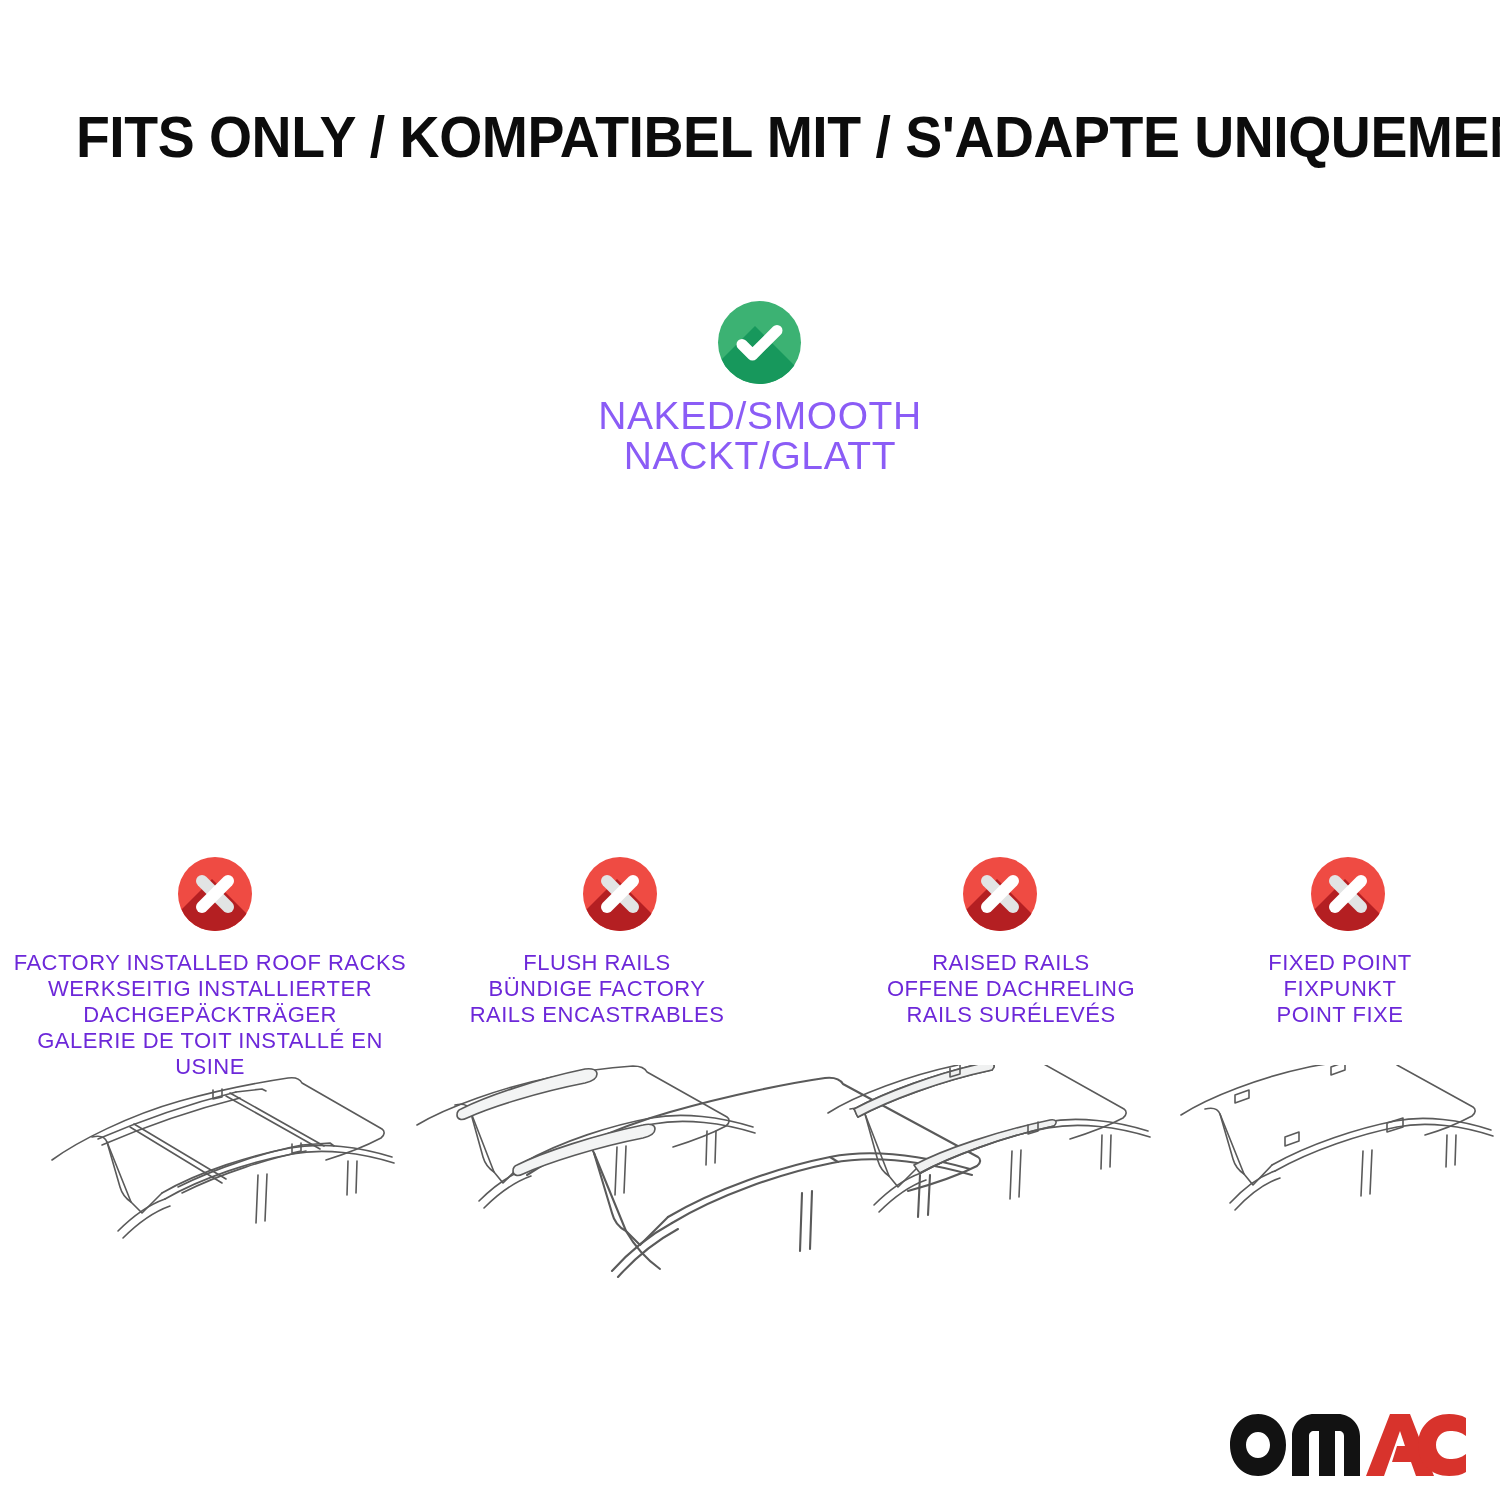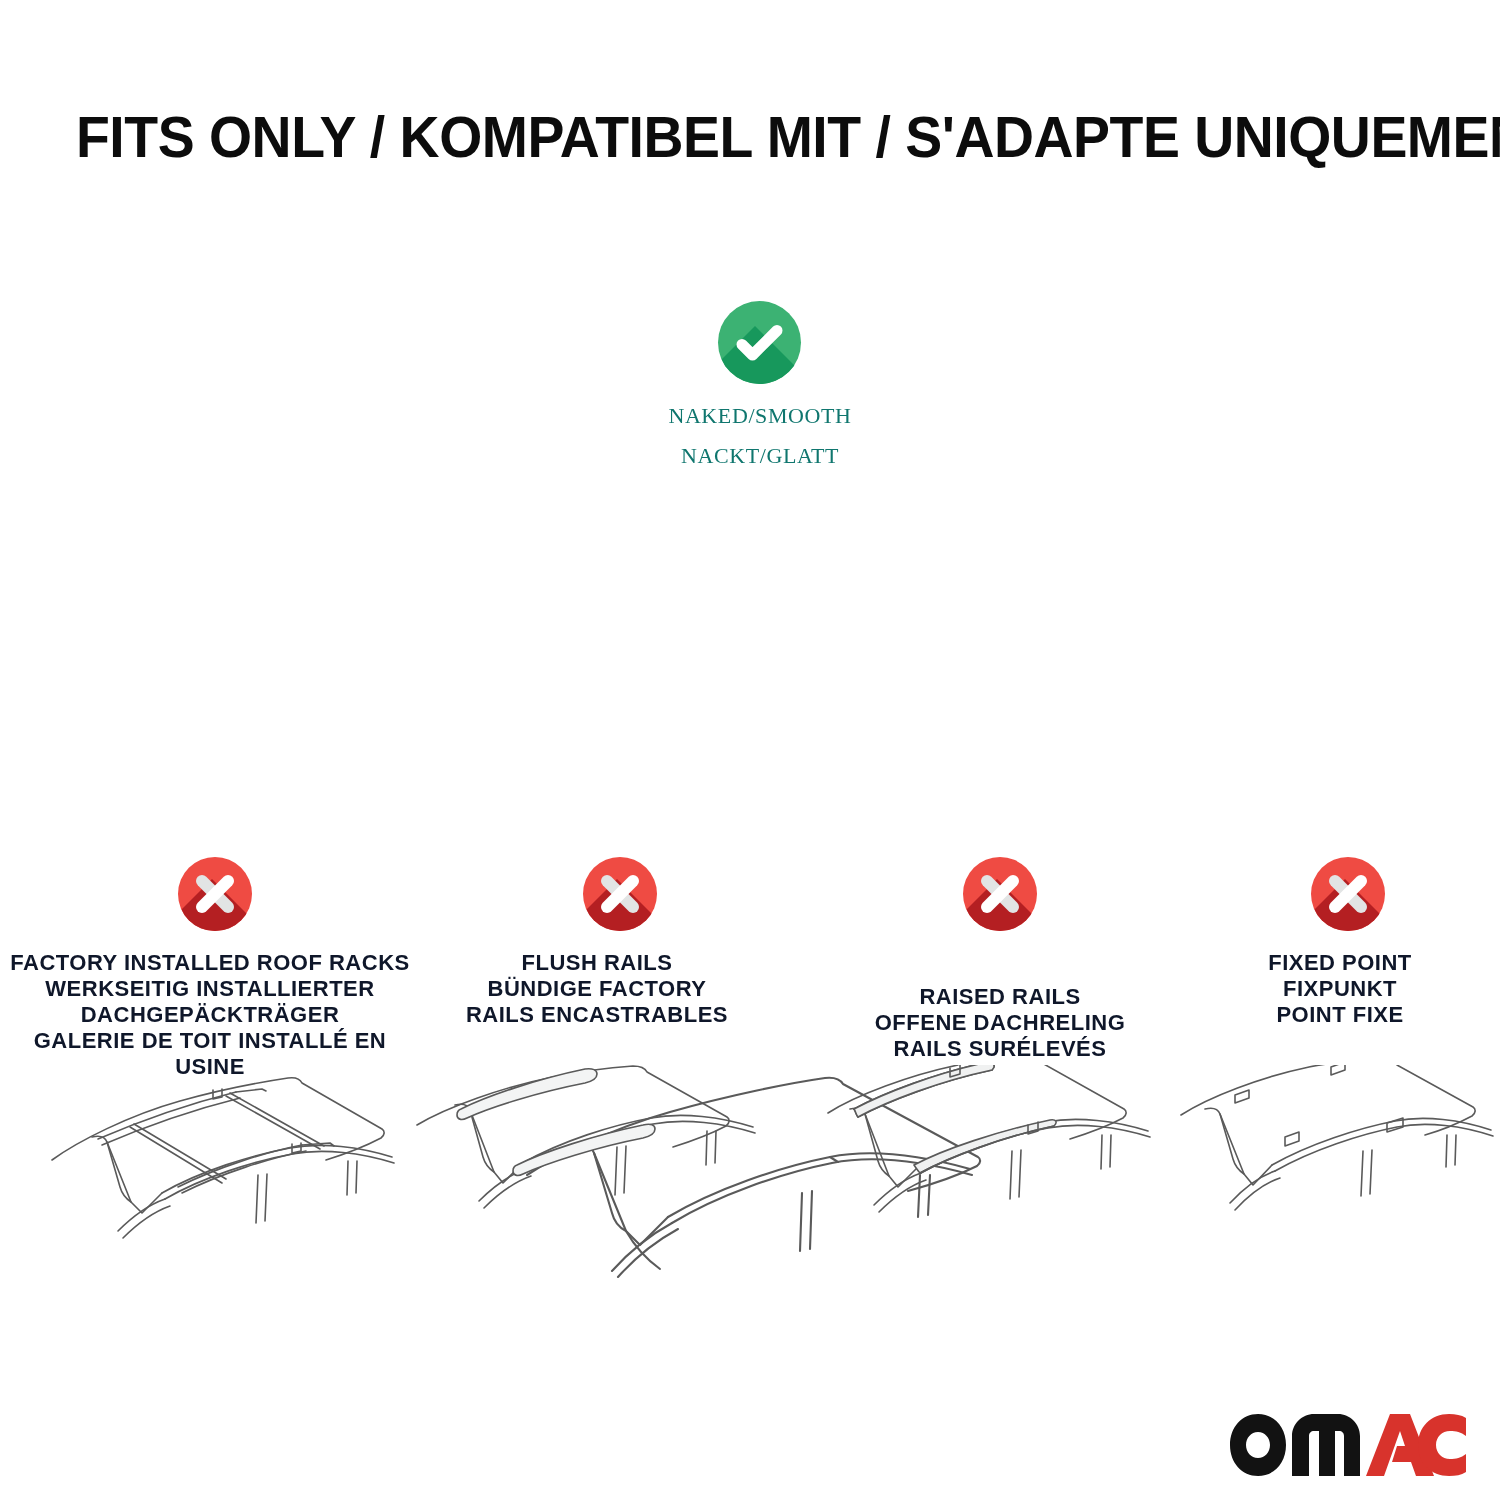--- a/index.html
+++ b/index.html
@@ -85,26 +85,25 @@
     left: 0;
     top: 0;
     width: 1500px;
   }
   .good-label {
     position: absolute;
     left: 560px;
     top: 396px;
     width: 400px;
     text-align: center;
-    font-size: 22px;
+    font-size: 39px;
     line-height: 40px;
     letter-spacing: 0.6px;
-    color: #0f766e;
+    color: #8b5cf6;
     font-weight: 400;
-    font-family: Liberation Serif, serif;
   }
   .good-art {
     position: absolute;
     left: 500px;
     top: 518px;
     width: 520px;
     height: 280px;
   }
 
   
@@ -117,41 +116,41 @@
     position: absolute;
     top: 857px;
   }
   .col-label {
     position: absolute;
     top: 950px;
     text-align: center;
     font-size: 22px;
     line-height: 26px;
     letter-spacing: 0.5px;
-    color: #0f172a;
-    font-weight: 700;
+    color: #6d28d9;
+    font-weight: 400;
   }
   .col-art {
     position: absolute;
     top: 1065px;
   }
 
   .c1 { left: 0px;    width: 420px; }
   .c2 { left: 397px;  width: 400px; }
   .c3 { left: 820px;  width: 360px; }
   .c4 { left: 1180px; width: 320px; }
 
   .c1 .badge { left: 178px; }
   .c2 .badge { left: 186px; }
   .c3 .badge { left: 143px; }
   .c4 .badge { left: 131px; }
 
   .c1 .col-label { left: 10px;  width: 400px; }
   .c2 .col-label { left: 8px;   width: 384px; }
-  .c3 .col-label { left: 0px;   width: 360px; margin-top: 34px; }
+  .c3 .col-label { left: 11px;   width: 360px; }
   .c4 .col-label { left: 0px;   width: 320px; }
 
   .c1 .col-art { left: 30px;  width: 390px; height: 205px; }
   .c2 .col-art { left: 10px;  width: 390px; height: 205px; }
   .c3 .col-art { left: -10px; width: 390px; height: 205px; }
   .c4 .col-art { left: -5px;  width: 340px; height: 205px; }
 
   
   .logo {
     position: absolute;

